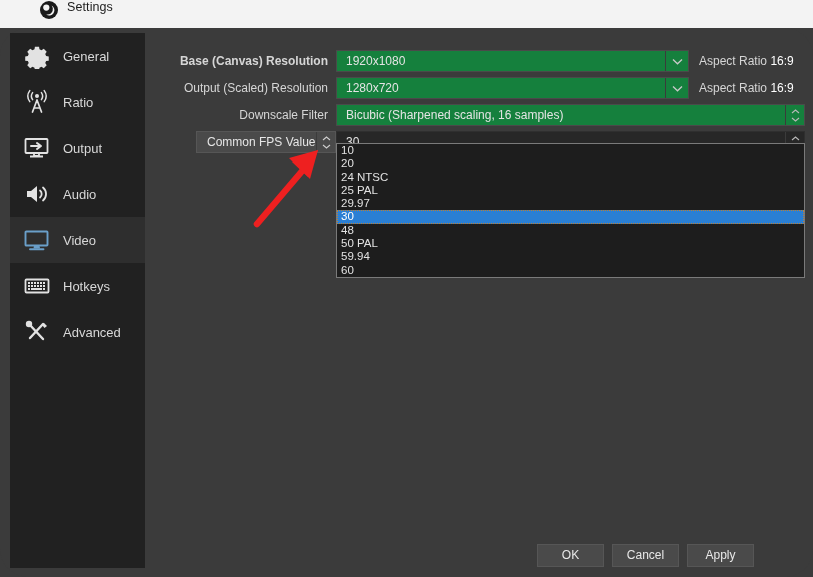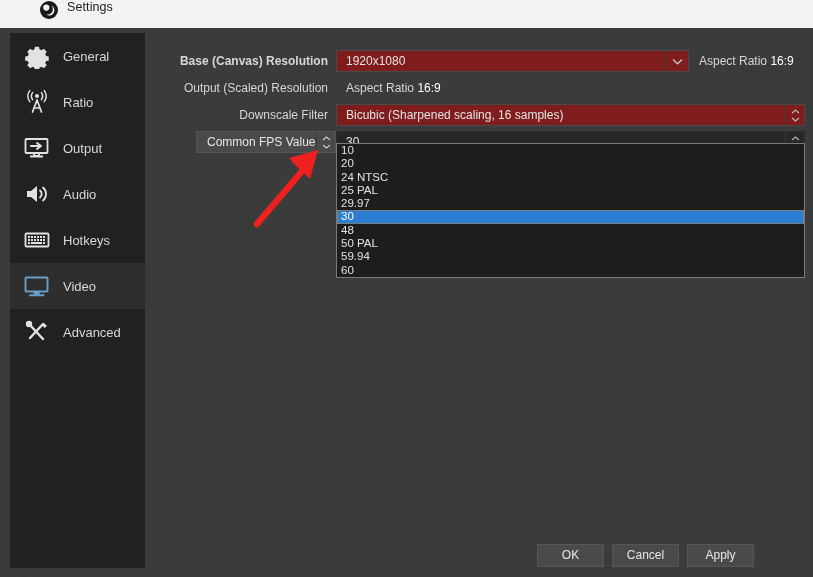--- a/index.html
+++ b/index.html
@@ -107,21 +107,21 @@
     font-size: 12px;
     color: #d6d6d6;
     text-align: right;
     flex: 0 0 auto;
     padding-right: 8px;
     box-sizing: border-box;
     white-space: nowrap;
   }
   .combo {
     height: 22px;
-    background: #7f1d1d;
+    background: #15803d;
     border: 1px solid #4a4a4a;
     box-sizing: border-box;
     display: flex;
     align-items: center;
     cursor: pointer;
   }
   .combo-text {
     flex: 1 1 auto;
     font-size: 12px;
     color: #e4e4e4;
@@ -316,20 +316,31 @@
 
     <div class="nav-item">
       <span class="nav-icon">
         <svg width="28" height="26" viewBox="0 0 28 26">
           <path d="M4 10 H8 L14 5 V21 L8 16 H4 Z" fill="#e2e2e2"></path>
           <path d="M17 9.5a4.5 4.5 0 0 1 0 7" stroke="#e2e2e2" stroke-width="1.8" fill="none" stroke-linecap="round"></path>
           <path d="M20 6.5a8.5 8.5 0 0 1 0 13" stroke="#e2e2e2" stroke-width="1.8" fill="none" stroke-linecap="round"></path>
         </svg>
       </span>
       <span class="nav-label">Audio</span>
+    </div>
+
+    <div class="nav-item selected">
+      <span class="nav-icon">
+        <svg width="28" height="26" viewBox="0 0 28 26">
+          <rect x="2.5" y="4.5" width="22" height="14" rx="0.8" fill="none" stroke="#6a9fc9" stroke-width="1.9"></rect>
+          <path d="M11 18.5 L10.5 21.5 H17 L16.5 18.5" fill="#6a9fc9"></path>
+          <path d="M7 22.3 H20.5" stroke="#6a9fc9" stroke-width="1.9" stroke-linecap="round"></path>
+        </svg>
+      </span>
+      <span class="nav-label">Video</span>
     </div>
 
     <div class="nav-item">
       <span class="nav-icon">
         <svg width="28" height="26" viewBox="0 0 28 26">
           <rect x="2.5" y="6.5" width="23" height="13" rx="1" fill="none" stroke="#e2e2e2" stroke-width="1.8"></rect>
           <g fill="#e2e2e2">
             <rect x="5" y="9" width="2" height="2"></rect>
               <rect x="8" y="9" width="2" height="2"></rect>
             <rect x="11" y="9" width="2" height="2"></rect>
@@ -344,31 +355,20 @@
               <rect x="20" y="12" width="2" height="2"></rect>
             <rect x="5" y="15" width="2" height="2"></rect>
               <rect x="8" y="15" width="11" height="2"></rect>
             <rect x="20" y="15" width="2" height="2"></rect>
           </g>
         </svg>
       </span>
       <span class="nav-label">Hotkeys</span>
     </div>
 
-    <div class="nav-item selected">
-      <span class="nav-icon">
-        <svg width="28" height="26" viewBox="0 0 28 26">
-          <rect x="2.5" y="4.5" width="22" height="14" rx="0.8" fill="none" stroke="#6a9fc9" stroke-width="1.9"></rect>
-          <path d="M11 18.5 L10.5 21.5 H17 L16.5 18.5" fill="#6a9fc9"></path>
-          <path d="M7 22.3 H20.5" stroke="#6a9fc9" stroke-width="1.9" stroke-linecap="round"></path>
-        </svg>
-      </span>
-      <span class="nav-label">Video</span>
-    </div>
-
     <div class="nav-item">
       <span class="nav-icon">
         <svg width="28" height="26" viewBox="0 0 28 26">
           <g stroke="#e2e2e2" stroke-width="2.4" fill="none" stroke-linecap="round">
             <path d="M6 5 L20 20"></path>
             <path d="M20 5 L7 19"></path>
           </g>
           <circle cx="6" cy="5" r="3.2" fill="#e2e2e2"></circle>
           <path d="M21 4 L24 7 L21.5 9 L19 6 Z" fill="#e2e2e2"></path>
         </svg>
@@ -390,20 +390,28 @@
         </span>
       </span>
       <span class="aspect">
         <span>Aspect Ratio</span>
         <b>16:9</b>
       </span>
     </div>
 
     <div class="row" style="top:44px; width:655px;">
       <span class="row-label" style="width:186px;">Output (Scaled) Resolution</span>
+      <span class="combo" style="width:353px;">
+        <span class="combo-text">1280x720</span>
+        <span class="combo-arrow">
+          <svg width="11" height="7" viewBox="0 0 11 7">
+              <path d="M1 1.5 L5.5 5.8 L10 1.5" stroke="#c9c9c9" stroke-width="1.3" fill="none"></path>
+            </svg>
+        </span>
+      </span>
       <span class="aspect">
         <span>Aspect Ratio</span>
         <b>16:9</b>
       </span>
     </div>
 
     <div class="row" style="top:71px; width:655px;">
       <span class="row-label" style="width:186px;">Downscale Filter</span>
       <span class="combo" style="width:469px;">
         <span class="combo-text">Bicubic (Sharpened scaling, 16 samples)</span>

